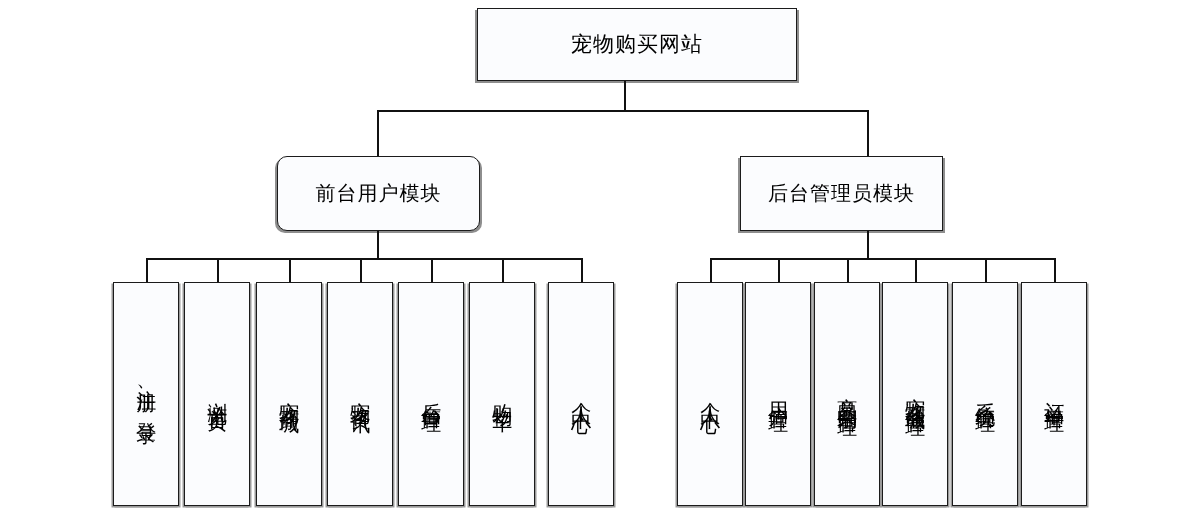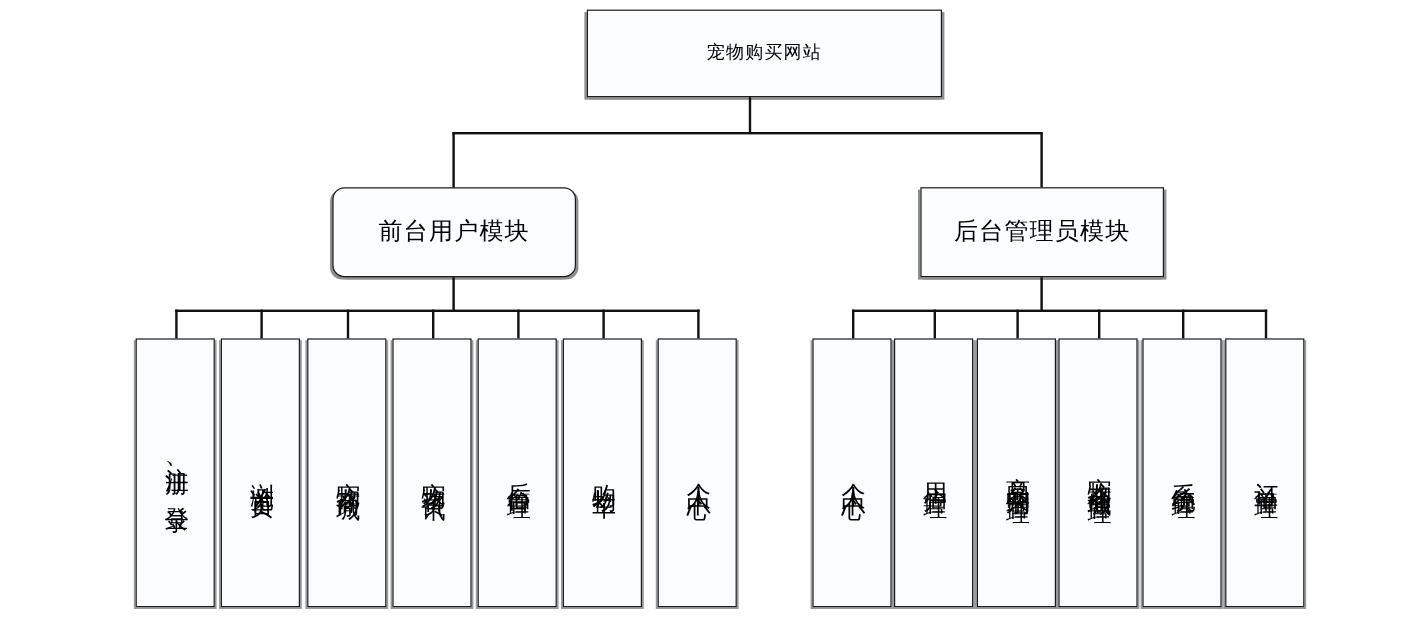--- a/index.html
+++ b/index.html
@@ -33,40 +33,39 @@
     justify-content: center;
     text-align: center;
     color: #000000;
     line-height: 1.18;
   }
 
   
   .node.root {
     left: 477px;
     top: 8px;
-    width: 296px;
+    width: 320px;
     height: 73px;
-    font-size: 15px;
+    font-size: 21px;
     letter-spacing: 1px;
     border-width: 1px;
     box-shadow: 2px 2px 0 0 #8e8e8e, -2px 2px 0 0 #8e8e8e;
-    margin-left: 12px;
   }
 
   
   .node.module {
     top: 156px;
     width: 203px;
     height: 75px;
     font-size: 20px;
     letter-spacing: 1px;
     box-shadow: 2px 2px 0 0 #8e8e8e, -2px 2px 0 0 #8e8e8e;
   }
   .node.module.left  { left: 277px; border-radius: 10px; }
-  .node.module.right { left: 767px; text-align: right; }
+  .node.module.right { left: 740px; text-align: right; }
 
   
   .node.leaf {
     top: 282px;
     width: 66px;
     height: 224px;
     font-size: 20px;
     padding: 10px 0;
     writing-mode: vertical-rl;
     text-orientation: upright;

